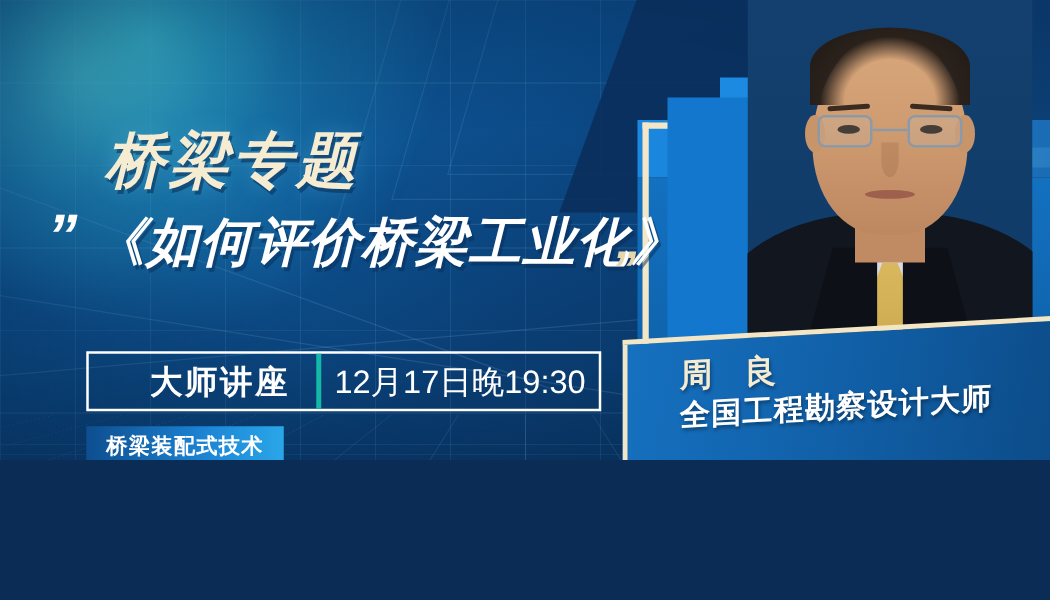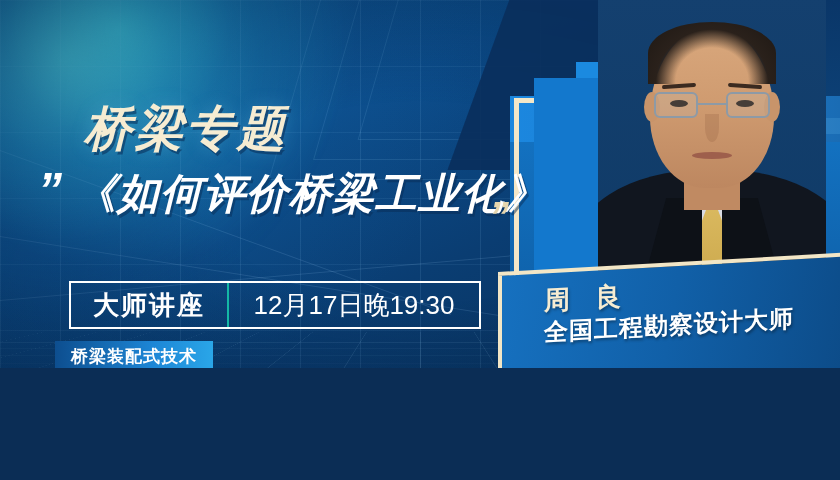--- a/index.html
+++ b/index.html
@@ -165,30 +165,30 @@
     font-size:40px;font-weight:700;font-style:italic;color:#e6d6ae;line-height:1;
   }
 
   
   .infobox{
     position:absolute;left:69px;top:281px;width:412px;height:48px;
     border:2px solid #ffffff;display:flex;align-items:stretch;
   }
   .ib-left{
     flex:0 0 158px;display:flex;align-items:center;justify-content:center;
-    border-right:2px solid #14b8a6;
-    font-size:26px;font-weight:700;color:#ffffff;letter-spacing:2px;
+    border-right:4px solid #14b8a6;
+    font-size:26px;font-weight:700;color:#ffffff;letter-spacing:2px;margin-left:28px;
   }
   .ib-right{
     flex:1;display:flex;align-items:center;justify-content:center;
     font-size:26px;color:#ffffff;letter-spacing:0px;
   }
 
   
-  .tags{position:absolute;left:55px;top:341px;display:flex;gap:28px;align-items:center;}
+  .tags{position:absolute;left:69px;top:341px;display:flex;gap:28px;align-items:center;}
   .tag{
     height:31px;display:flex;align-items:center;justify-content:center;
     font-size:17px;font-weight:700;color:#ffffff;letter-spacing:1px;
     padding:0 14px;
   }
   .tag-1{width:158px;background:linear-gradient(90deg,#0d4e8f 0%,#1d86d6 62%,#2aa6e8 100%);}
   .tag-2{width:148px;background:linear-gradient(90deg,#1b8ad8 0%,#1f95e0 100%);}
 </style>
 </head>
 <body>

